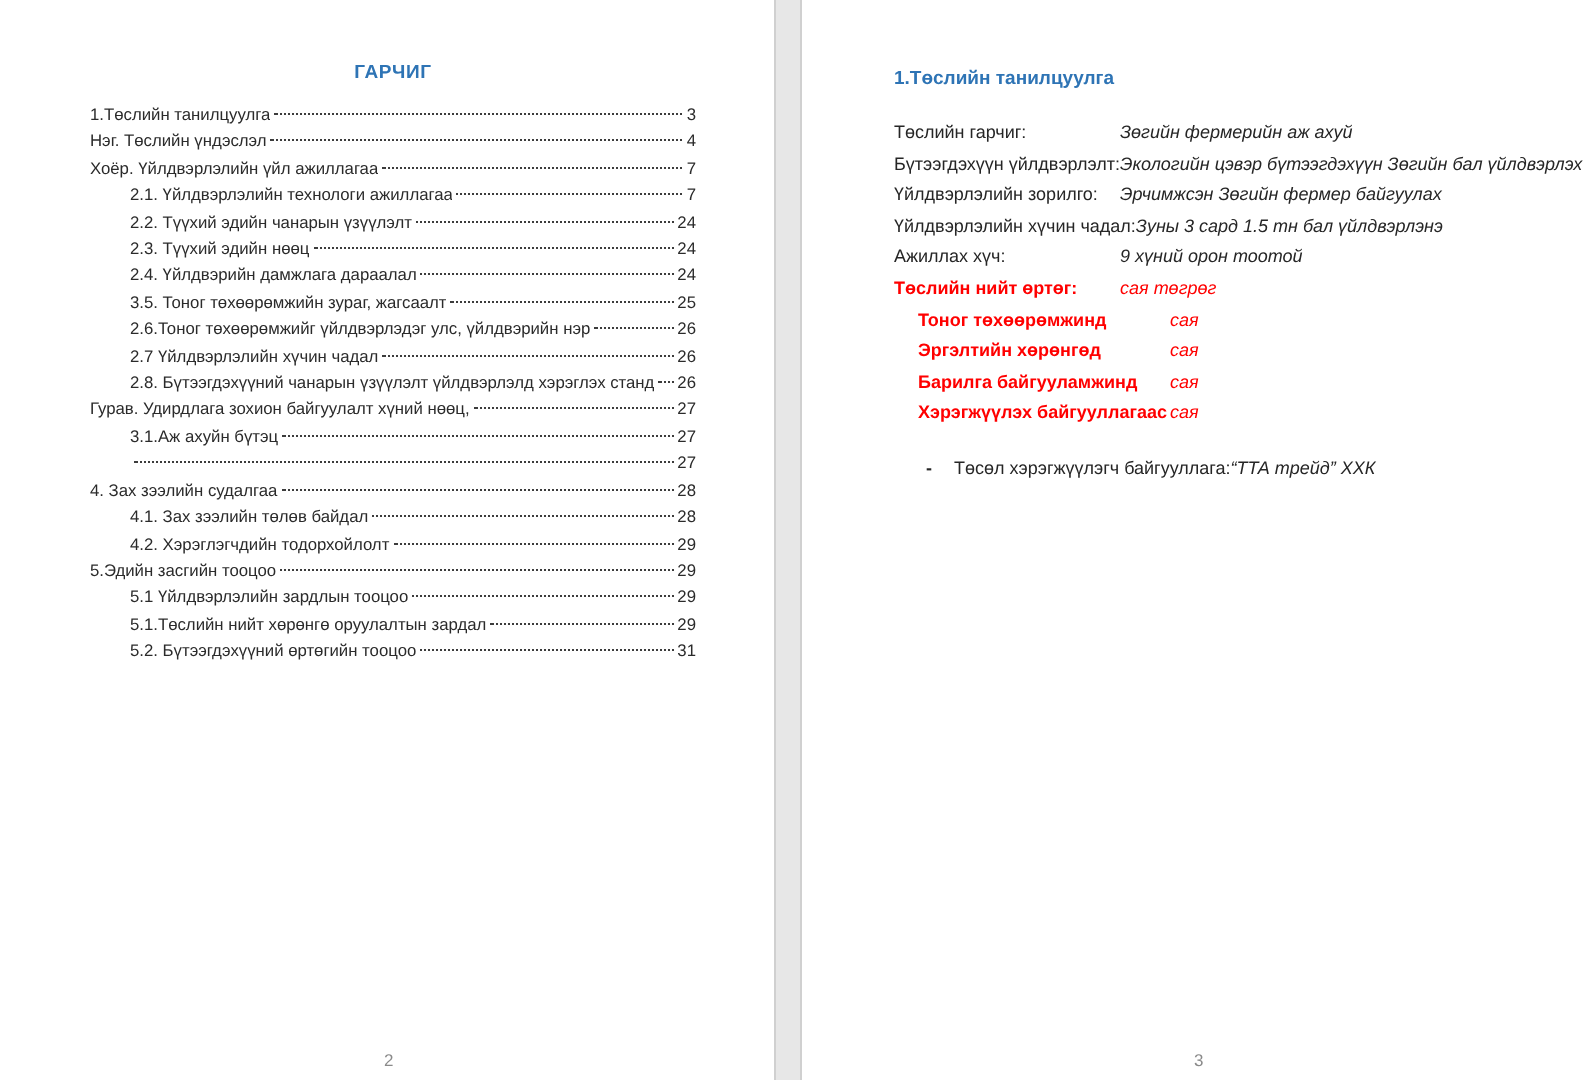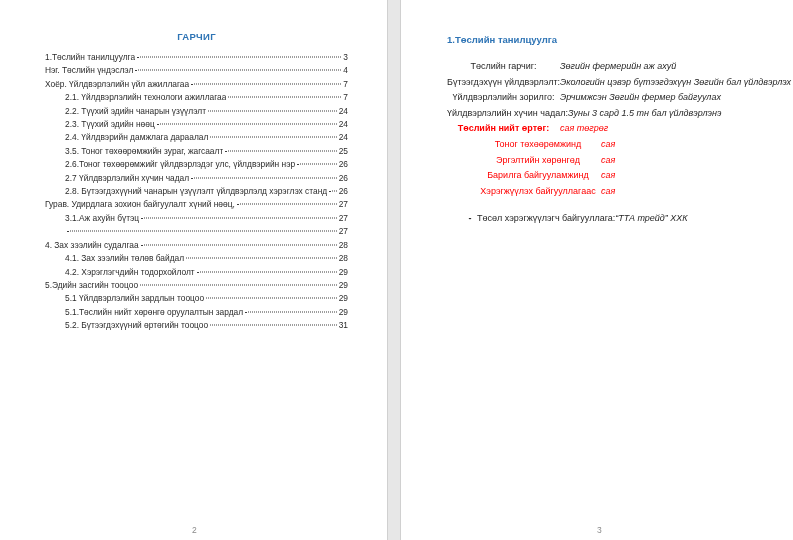--- a/index.html
+++ b/index.html
@@ -30,26 +30,26 @@
   .toc-label{flex:0 1 auto;overflow:hidden;}
   .toc-dots{
     flex:1 1 auto;min-width:8px;margin:0 2px;
     border-bottom:1.3px dotted #3c3c3c;transform:translateY(-2.5px);
   }
   .toc-pg{flex:0 0 auto;}
   
   .doc-heading{
     font-weight:bold;font-size:9.5px;color:#2E74B5;margin:4px 0 14px 0;
   }
-  .row{display:flex;align-items:baseline;font-size:9px;line-height:15.6px;white-space:nowrap;text-align:center;}
+  .row{display:flex;align-items:baseline;font-size:9px;line-height:15.6px;white-space:nowrap;}
   .row .lbl{flex:0 0 113px;}
   .row .val{font-style:italic;}
   .row.red-row{color:#FF0000;}
   .row.red-row .lbl{font-weight:bold;}
-  .red-sub .row .lbl{flex:0 0 126px;margin-left:28px;font-weight:normal;}
+  .red-sub .row .lbl{flex:0 0 126px;margin-left:12px;font-weight:bold;}
   .row.bullet-row{margin-top:12px;}
   .bullet-row .dash{flex:0 0 14px;margin-left:16px;font-weight:bold;}
   .bullet-row .lbl{flex:0 0 122px;}
   
   .pagenum{position:absolute;bottom:5px;font-size:8.5px;color:#8a8a8a;}
   .pagenum-left{left:192px;}
   .pagenum-right{left:196px;}
 </style>
 </head>
 <body>
@@ -209,20 +209,24 @@
         <span class="lbl">Үйлдвэрлэлийн зорилго:</span>
         <span class="val">Эрчимжсэн Зөгийн фермер байгуулах</span>
       </div>
 
       <div class="row">
         <span class="lbl">Үйлдвэрлэлийн хүчин чадал:</span>
         <span class="val">Зуны 3 сард 1.5 тн бал үйлдвэрлэнэ</span>
       </div>
 
 
+      <div class="row">
+        <span class="lbl">Ажиллах хүч:</span>
+        <span class="val">9 хүний орон тоотой</span>
+      </div>
     </div>
 
   <div class="row red-row">
     <span class="lbl">Төслийн нийт өртөг:</span>
     <span class="val">сая төгрөг</span>
   </div>
 
   <div class="red-sub">
 
       <div class="row red-row">

